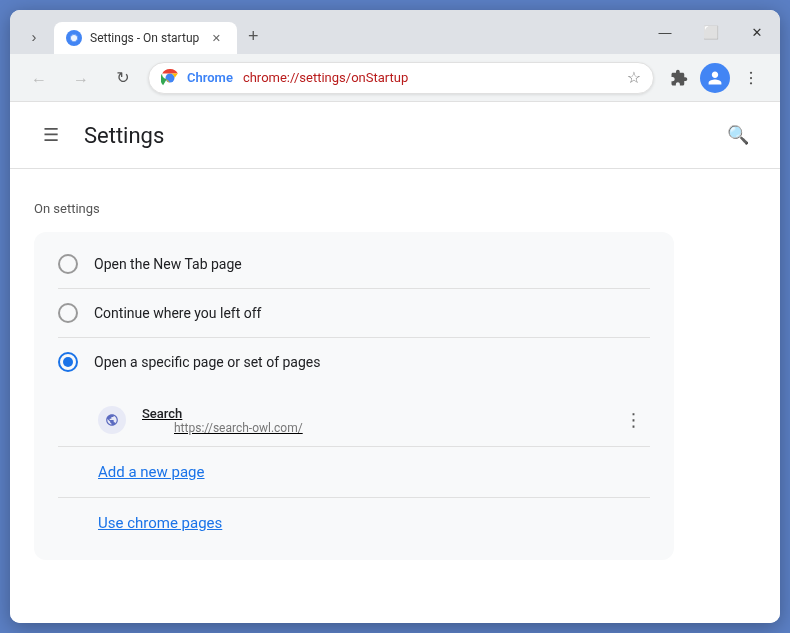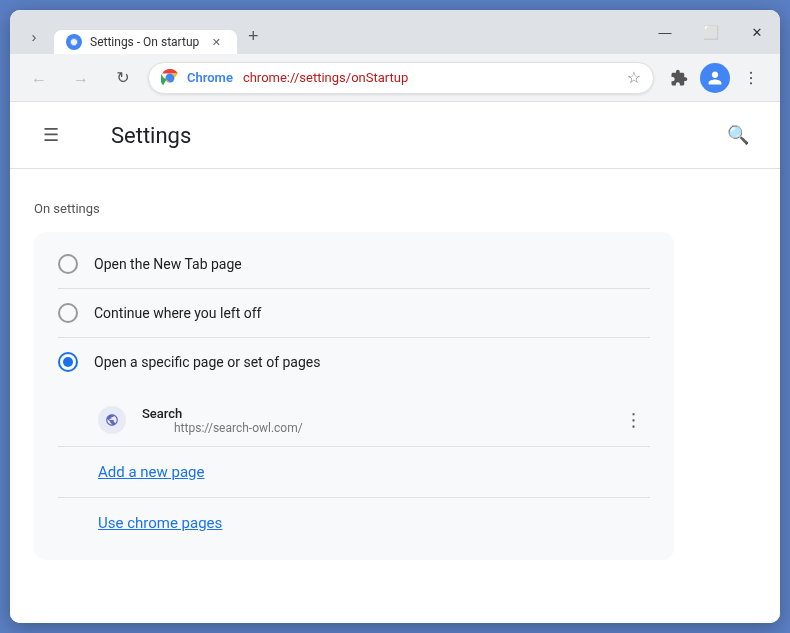--- a/index.html
+++ b/index.html
@@ -60,21 +60,21 @@
       flex: 1;
       gap: 2px;
     }
     .tab {
       display: flex;
       align-items: center;
       gap: 8px;
       background: #fff;
       border-radius: 8px 8px 0 0;
       padding: 0 12px;
-      height: 24px;
+      height: 32px;
       min-width: 180px;
       max-width: 240px;
       font-size: 12px;
       color: #333;
       position: relative;
     }
     .tab-favicon {
       width: 16px;
       height: 16px;
       background: #4285f4;
@@ -229,21 +229,20 @@
       cursor: pointer;
       color: #555;
       background: transparent;
       border: none;
       font-size: 18px;
     }
     .settings-title {
       font-size: 22px;
       font-weight: 400;
       color: #202124;
-      margin-left: 27px;
     }
     .search-settings-btn {
       width: 34px;
       height: 34px;
       border-radius: 50%;
       display: flex;
       align-items: center;
       justify-content: center;
       cursor: pointer;
       color: #555;
@@ -321,20 +320,21 @@
       background: #e8eaf6;
       display: flex;
       align-items: center;
       justify-content: center;
       flex-shrink: 0;
       color: #5c6bc0;
       font-size: 14px;
     }
     .url-info {
       flex: 1;
+      text-decoration: underline;
     }
     .url-name {
       font-size: 13px;
       color: #202124;
       font-weight: 500;
     }
     .url-address {
       font-size: 12px;
       color: #777;
       margin-left: 32px;

